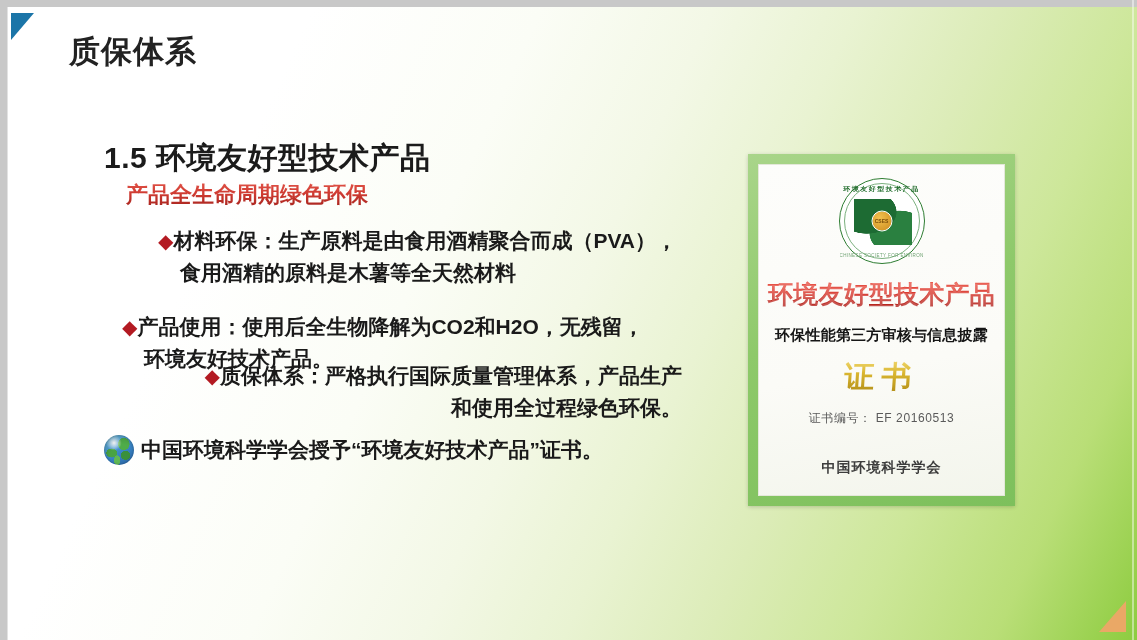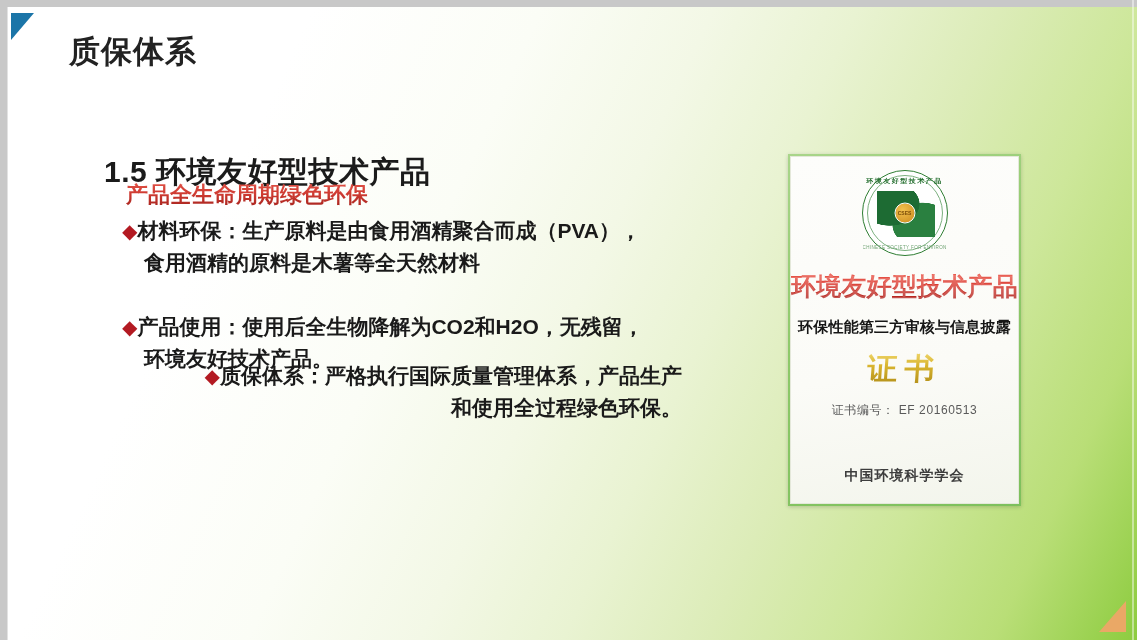--- a/index.html
+++ b/index.html
@@ -76,21 +76,21 @@
     font-weight: bold;
     color: #222222;
     letter-spacing: 1px;
     white-space: nowrap;
   }
 
   
   #section-heading {
     position: absolute;
     left: 104px;
-    top: 152px;
+    top: 138px;
     font-size: 30px;
     font-weight: bold;
     color: #1b1b1b;
     letter-spacing: 0.5px;
     white-space: nowrap;
   }
   #red-subtitle {
     position: absolute;
     left: 126px;
     top: 180px;
@@ -116,21 +116,21 @@
   .bullet .diamond {
     color: #b31a22;
     font-size: 20px;
     margin-right: 1px;
     letter-spacing: -1px;
   }
   .bullet .cont {
     display: block;
     padding-left: 22px;
   }
-  #bullet-0 { top: 215px; }
+  #bullet-0 { top: 225px; margin-left: 36px; }
   #bullet-1 { top: 293px; margin-top: 18px; }
   #bullet-2 { top: 360px; text-align: right; }
 
   #note-line {
     position: absolute;
     left: 104px;
     top: 435px;
     font-size: 21px;
     font-weight: bold;
     color: #1a1a1a;
@@ -150,25 +150,25 @@
       radial-gradient(ellipse at 66% 30%, #46a83f 0%, #46a83f 20%, rgba(0,0,0,0) 21%),
       radial-gradient(ellipse at 72% 68%, #2f8a32 0%, #2f8a32 15%, rgba(0,0,0,0) 16%),
       radial-gradient(ellipse at 44% 84%, #57b44c 0%, #57b44c 13%, rgba(0,0,0,0) 14%),
       linear-gradient(150deg, #6ec6e8 0%, #2f7fc4 55%, #1d5a9c 100%);
     box-shadow: inset 0 0 3px rgba(0,0,0,0.35);
   }
 
   
   #certificate {
     position: absolute;
-    left: 788px;
+    left: 748px;
     top: 154px;
-    width: 233px;
+    width: 267px;
     height: 352px;
-    padding: 2px;
+    padding: 10px;
     box-sizing: border-box;
     background: linear-gradient(160deg, #a9d58a 0%, #8ec96a 45%, #7dc05c 100%);
     box-shadow: 0 1px 4px rgba(0,0,0,0.18);
   }
   #cert-inner {
     position: relative;
     width: 100%;
     height: 100%;
     box-sizing: border-box;
     background: linear-gradient(170deg, #fdfdfb 0%, #fbfbf7 60%, #f3f5ec 100%);
@@ -311,20 +311,24 @@
   <div class="bullet" id="bullet-1">
     <span class="diamond">◆</span><span>产品使用：使用后全生物降解为CO2和H2O，无残留，</span>
     <span class="cont">环境友好技术产品。</span>
   </div>
 
   <div class="bullet" id="bullet-2">
     <span class="diamond">◆</span><span>质保体系：严格执行国际质量管理体系，产品生产</span>
     <span class="cont">和使用全过程绿色环保。</span>
   </div>
 
+  <div id="note-line">
+    <span id="globe-icon"></span>
+    <span>中国环境科学学会授予“环境友好技术产品”证书。</span>
+  </div>
 
   <div id="certificate">
     <div id="cert-inner">
       <div id="cert-logo">
         <div class="ring2"></div>
         <div class="arc-text">环境友好型技术产品</div>
         <div class="swirl"></div>
         <div class="core">CSES</div>
         <div class="arc-text-bottom">CHINESE SOCIETY FOR ENVIRONMENTAL SCIENCES</div>
       </div>

